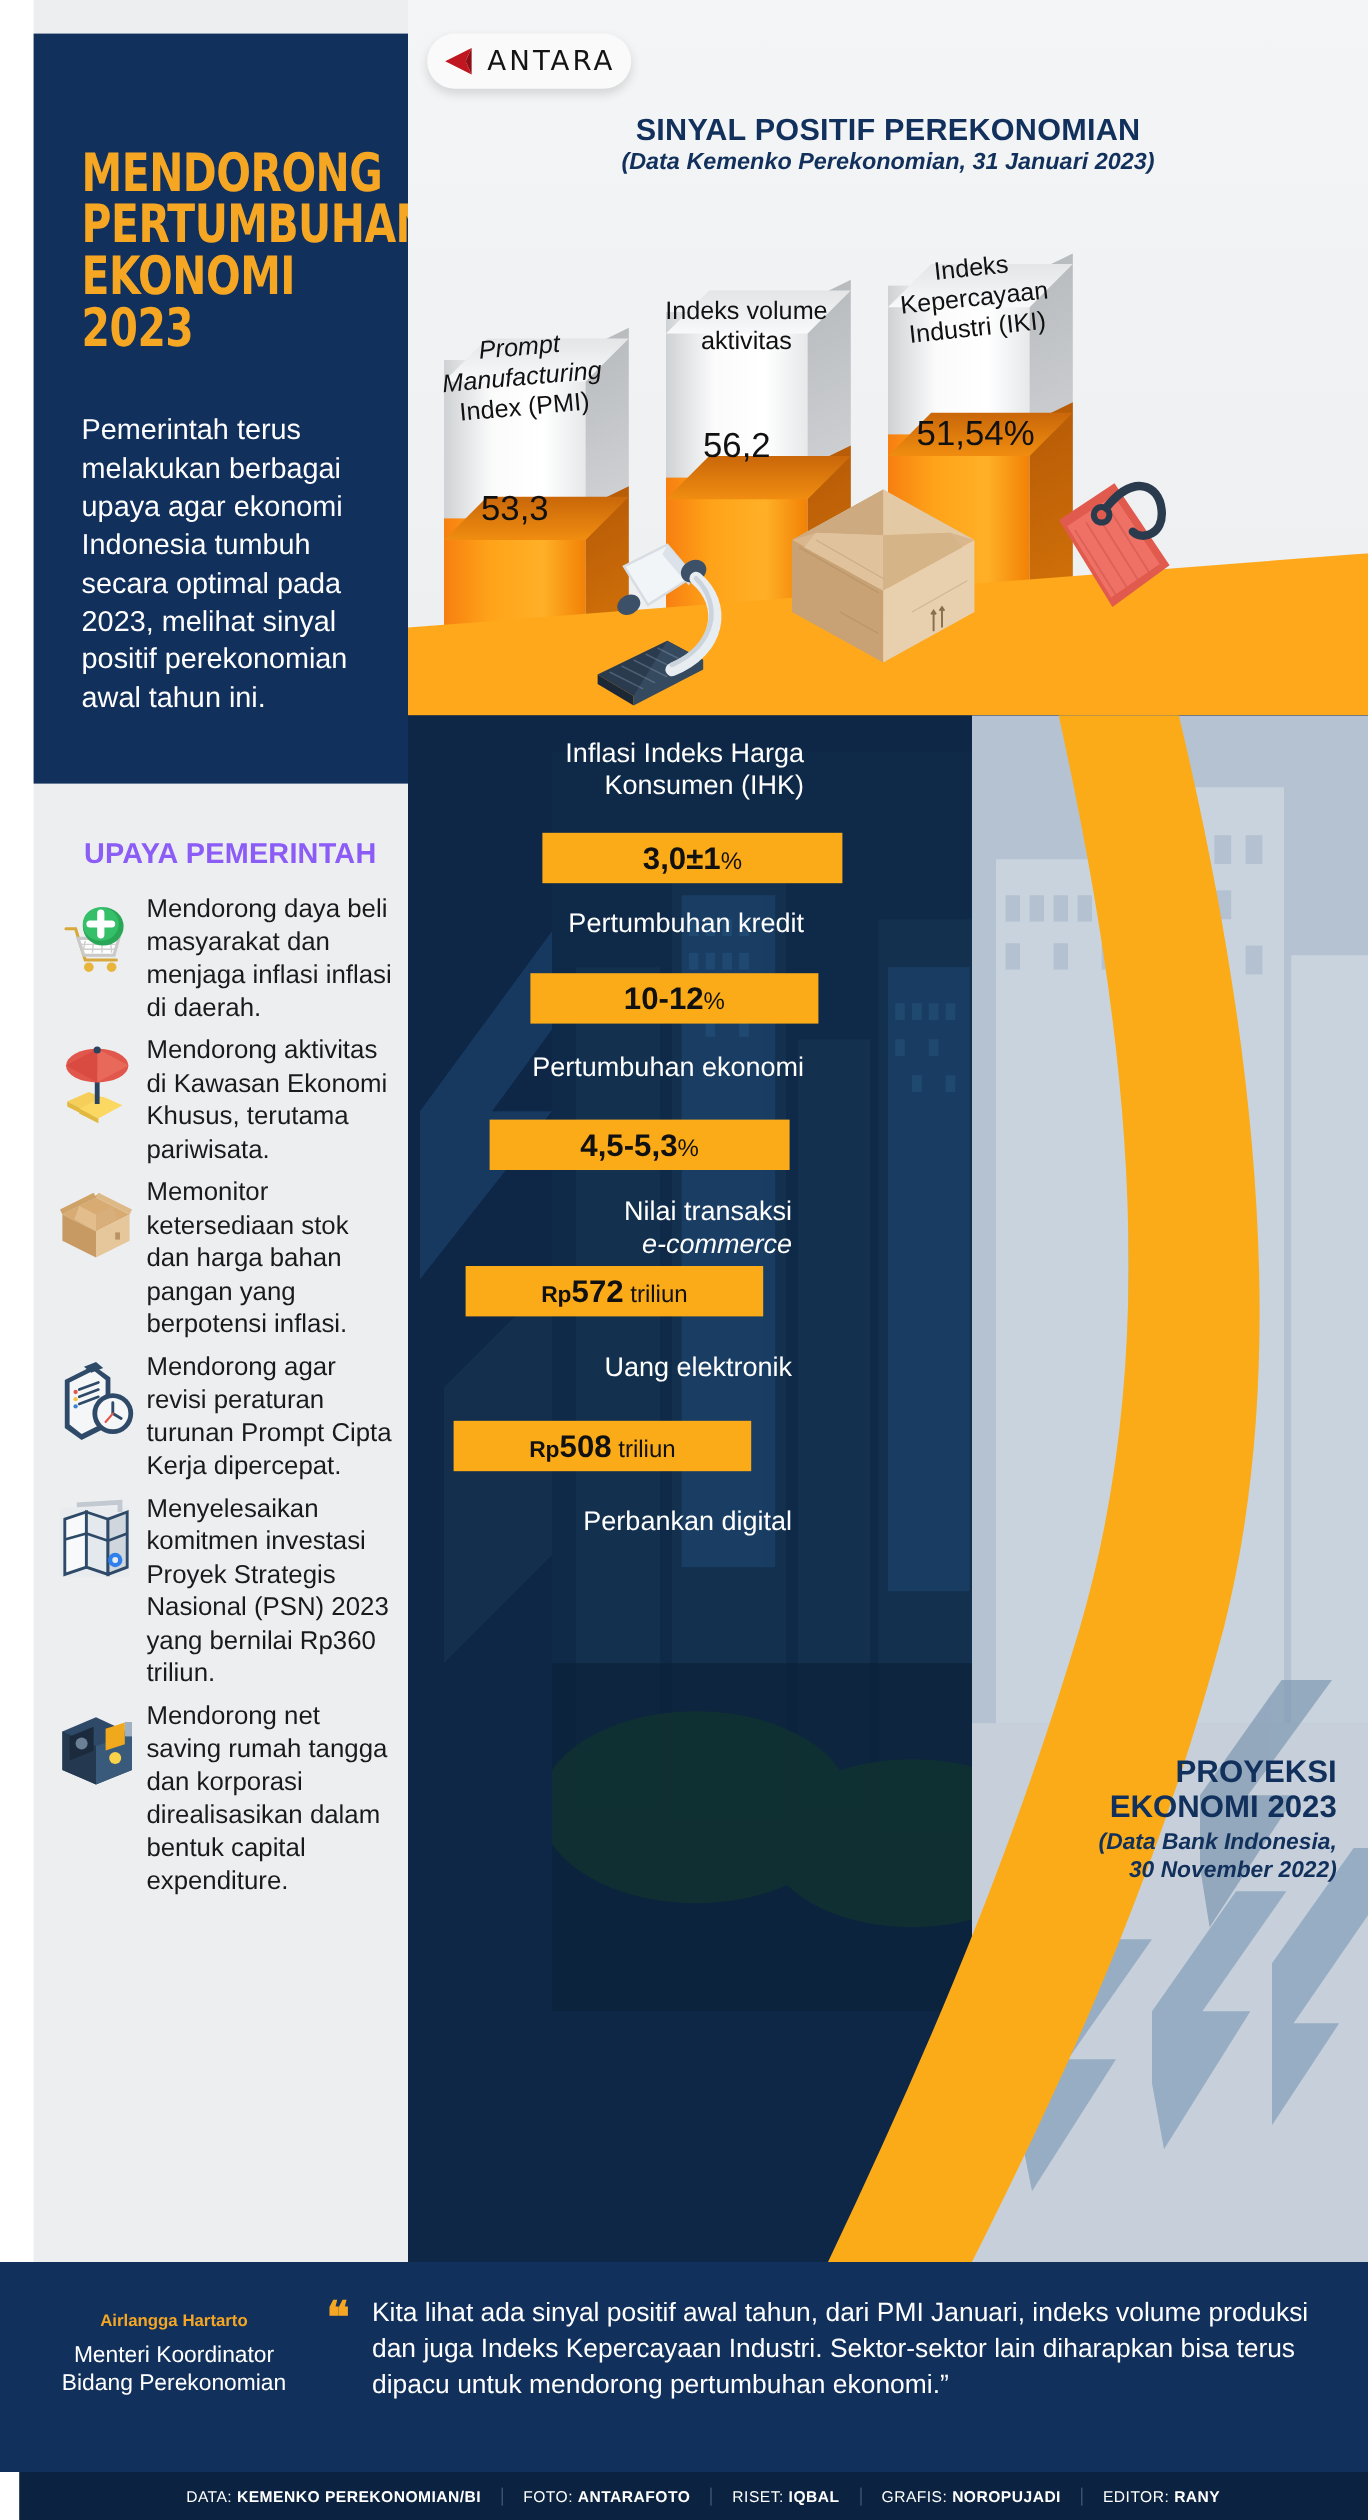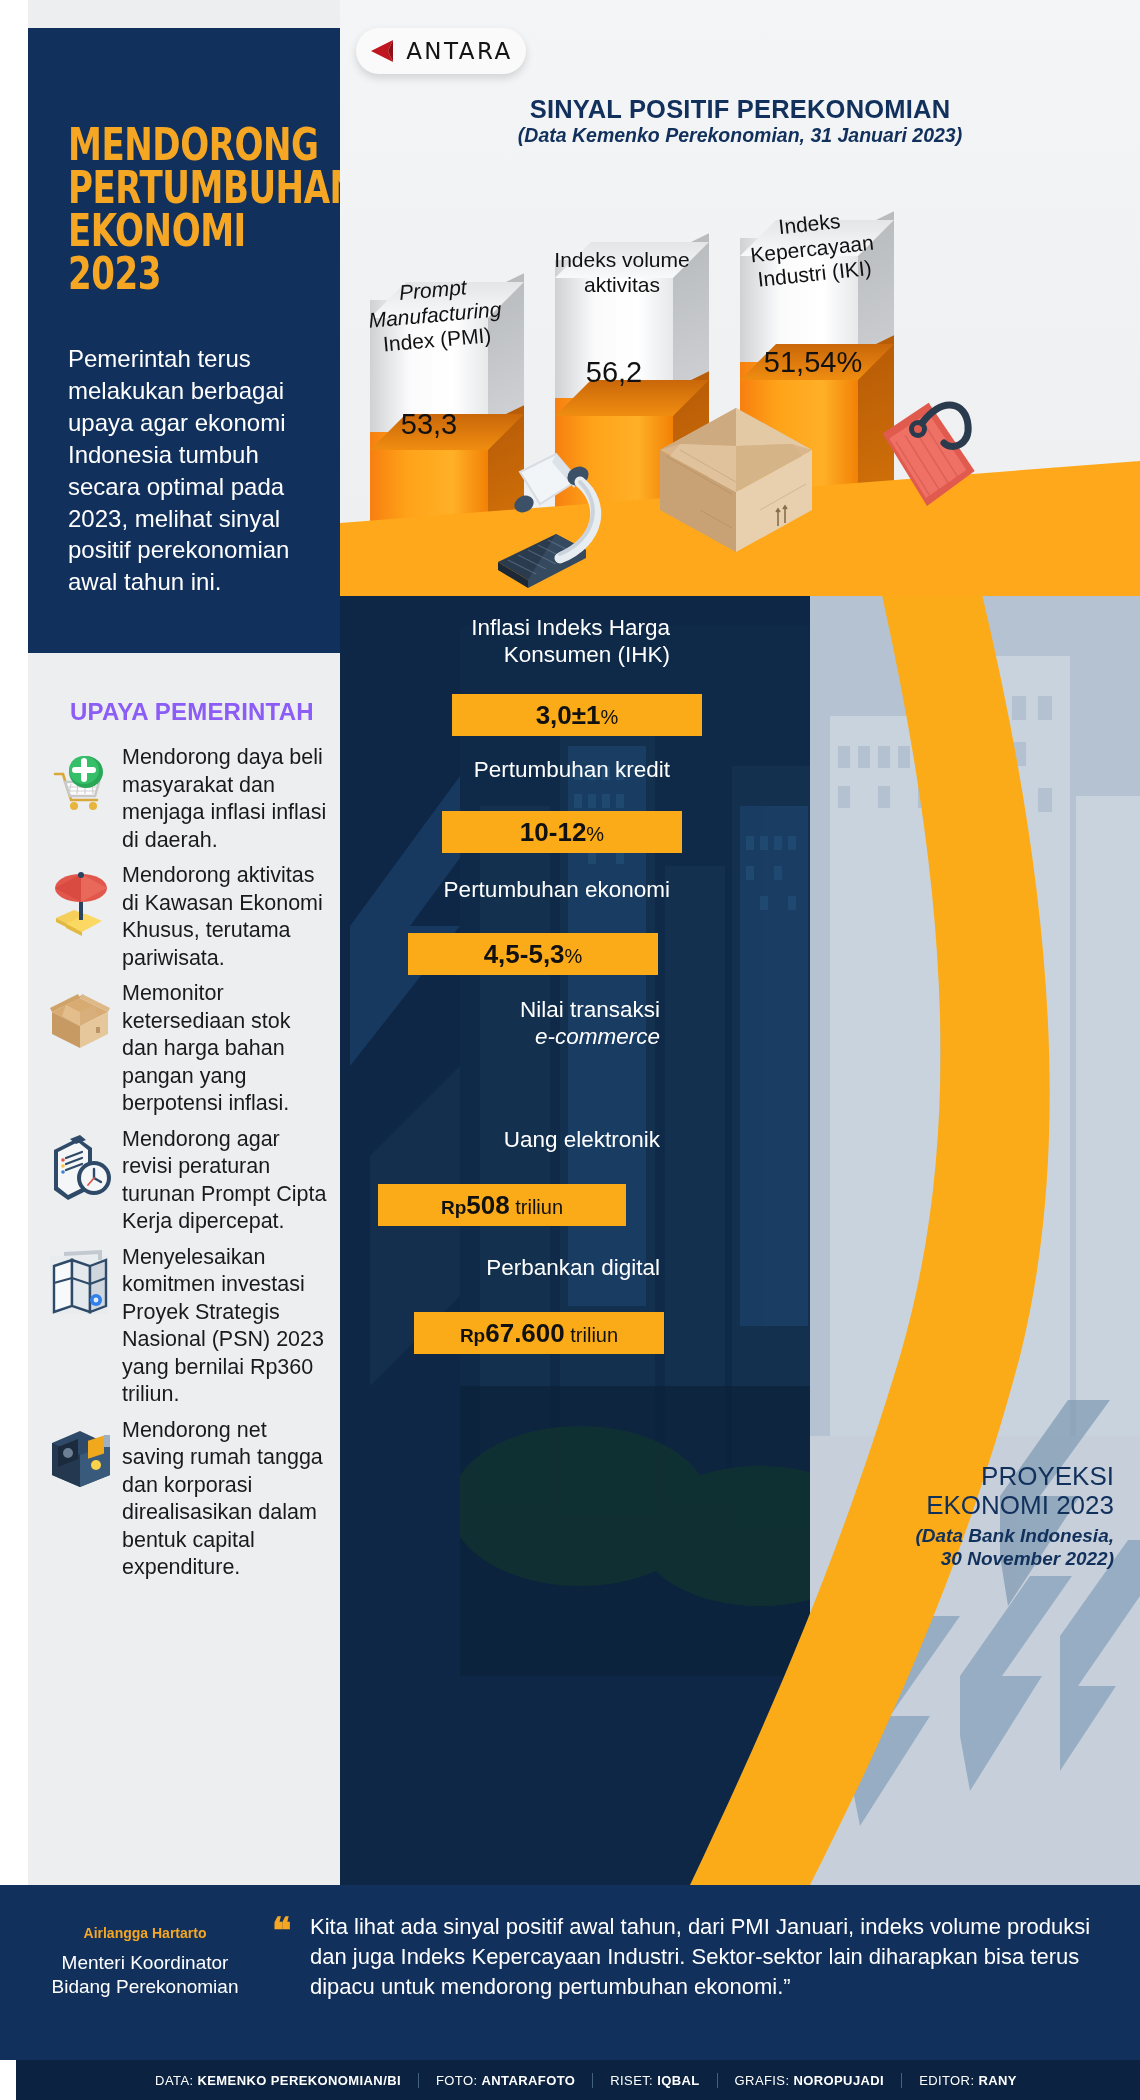--- a/index.html
+++ b/index.html
@@ -86,21 +86,21 @@
     font-size:29px; font-weight:400; color:#111; }
   .orange-floor2 { position:absolute; left:0; top:455px; width:800px; height:170px;
     background:#ffa81c; clip-path:polygon(0 100%, 0 68px, 800px 6px, 800px 100%); }
 
   
   .proj-panel { position:absolute; left:0; top:596px; width:800px; height:1289px;
     background:#0e2747; overflow:hidden; }
   .orange-curve { position:absolute; left:0; top:0; width:800px; height:1289px; }
 
   .proj-head { position:absolute; right:26px; top:866px; width:300px; text-align:right;
-    color:#11305c; font-weight:400; font-size:26px; line-height:1.12; }
+    color:#11305c; font-weight:700; font-size:26px; line-height:1.12; }
   .proj-sub { position:absolute; right:26px; top:928px; width:300px; text-align:right;
     color:#11305c; font-weight:700; font-style:italic; font-size:19px; line-height:1.22; }
 
   .pitem-label { position:absolute; color:#ffffff; font-size:22.5px; line-height:1.2;
     text-align:right; }
   .pitem-label i { font-style:italic; }
   .pbar { position:absolute; height:42px; background:#fbab18; display:flex;
     align-items:center; justify-content:center; }
   .pbar span { font-size:26px; font-weight:700; color:#111; white-space:nowrap; }
   .pbar .small { font-size:19px; font-weight:700; }
@@ -473,30 +473,30 @@
 
       <div class="pitem-label" style="left:50px; top:280px; width:280px;">Pertumbuhan ekonomi</div>
       <div class="pbar" style="left:68px; top:337px; width:250px;">
         <span><span>4,5-5,3</span><span class="unit">%</span></span>
       </div>
 
       <div class="pitem-label" style="left:40px; top:400px; width:280px;">
         <div>Nilai transaksi</div>
           <div><i>e-commerce</i></div>
       </div>
+      <div class="pbar" style="left:48px; top:459px; width:248px;">
+        <span><span class="small">Rp</span><span>572</span><span class="unit"> triliun</span></span>
+      </div>
 
       <div class="pitem-label" style="left:40px; top:530px; width:280px;">Uang elektronik</div>
       <div class="pbar" style="left:38px; top:588px; width:248px;">
         <span><span class="small">Rp</span><span>508</span><span class="unit"> triliun</span></span>
       </div>
 
       <div class="pitem-label" style="left:40px; top:658px; width:280px;">Perbankan digital</div>
-      <div class="pbar" style="left:74px; top:716px; width:250px;">
-        <span><span class="small">Rp</span><span>67.600</span><span class="unit"> triliun</span></span>
-      </div>
 
     </div>
   </div>
 
   <div class="quote-band"></div>
   <div class="q-name">Airlangga Hartarto</div>
   <div class="q-role">
     <div>Menteri Koordinator</div>
     <div>Bidang Perekonomian</div>
   </div>

